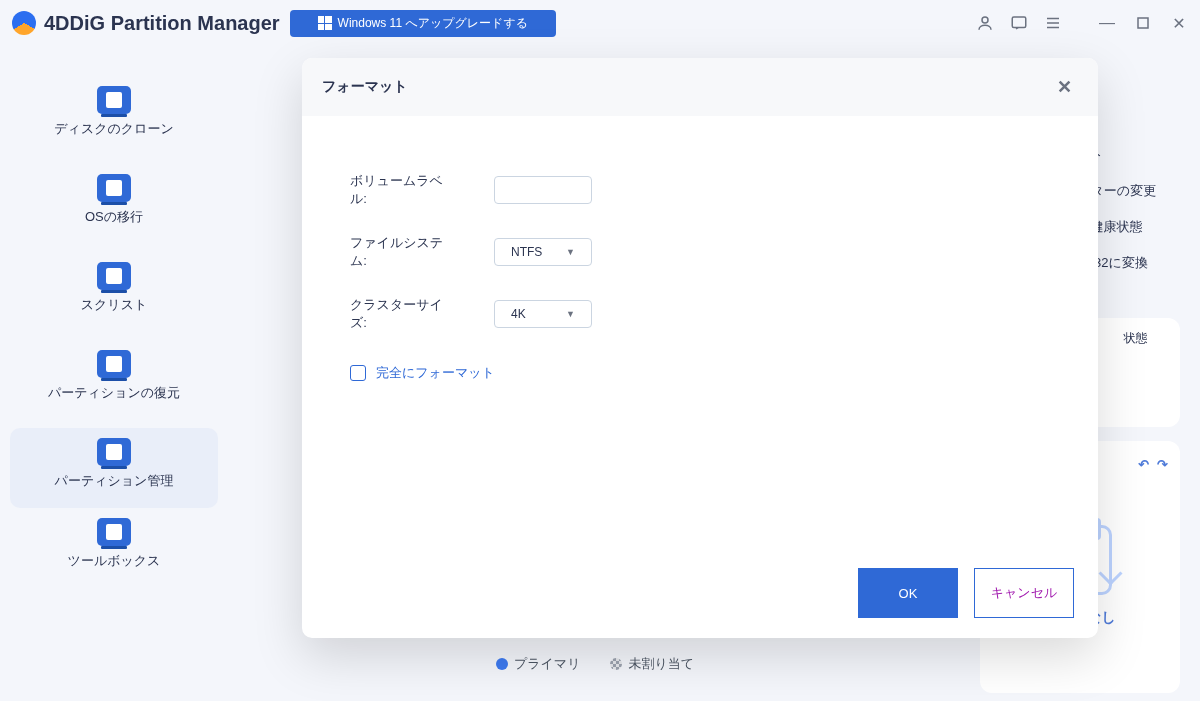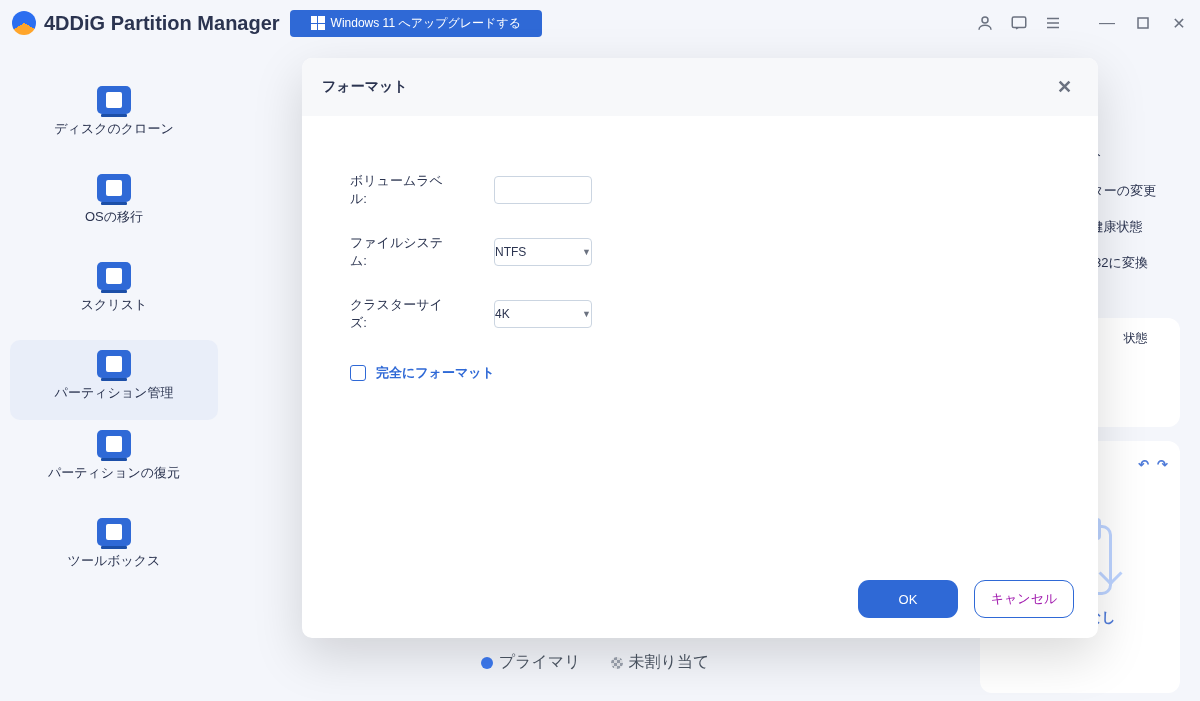--- a/index.html
+++ b/index.html
@@ -2,21 +2,21 @@
 <html><head>
 <meta charset="utf-8">
 <style>
 * { margin: 0; padding: 0; box-sizing: border-box; font-family: -apple-system, "Segoe UI", "Yu Gothic UI", sans-serif; }
 body { width: 1200px; height: 701px; background: #f4f6fb; overflow: hidden; position: relative; }
 
 
 .titlebar { height: 46px; display: flex; align-items: center; padding: 0 12px; }
 .logo-icon { width: 24px; height: 24px; border-radius: 50%; background: conic-gradient(#2b6ef0 0 33%, #ffa52b 33% 66%, #2b6ef0 66%); margin-right: 8px; }
 .app-title { font-weight: 700; font-size: 20px; color: #2b3450; margin-right: 10px; }
-.upgrade-btn { background: #2f69d6; color: #fff; border-radius: 4px; padding: 5px 21px; font-size: 12px; display: inline-flex; align-items: center; gap: 6px; cursor: pointer; }
+.upgrade-btn { background: #2f69d6; color: #fff; border-radius: 4px; padding: 5px 28px; font-size: 12px; display: inline-flex; align-items: center; gap: 6px; cursor: pointer; }
 .upgrade-btn .win-ic { width: 14px; height: 14px; display: grid; grid-template: 1fr 1fr / 1fr 1fr; gap: 1px; }
 .upgrade-btn .win-ic span { background: #fff; }
 .spacer { flex: 1; }
 .titlebar-icons { display: flex; align-items: center; gap: 16px; color: #6b7280; }
 .tb-ic { width: 18px; height: 18px; cursor: pointer; display: inline-flex; align-items: center; justify-content: center; }
 .win-ctr { display: flex; gap: 18px; margin-left: 20px; color: #6b7280; }
 
 
 .main { display: flex; height: calc(701px - 46px); }
 .sidebar { width: 228px; padding-top: 30px; }
@@ -44,40 +44,40 @@
 .status-circ { width: 62px; height: 62px; border-radius: 50%; border: 3px dashed #cfe0ff; display: flex; align-items: center; justify-content: center; font-size: 12px; color: #2b3450; background: radial-gradient(#eef4ff 40%, #fff 42%); }
 
 .task-box { background: #fff; border-radius: 12px; flex: 1; padding: 14px 12px; display: flex; flex-direction: column; }
 .task-head { display: flex; align-items: center; justify-content: space-between; font-size: 13px; font-weight: 600; color: #2b3450; }
 .task-arrows { display: flex; gap: 8px; color: #4f7bd9; }
 .task-body { flex: 1; display: flex; flex-direction: column; align-items: center; justify-content: center; gap: 14px; color: #4f7bd9; font-size: 14px; font-weight: 600; }
 .clip-ic { width: 64px; height: 70px; border: 3px solid #bcd3ff; border-radius: 10px; position: relative; }
 .clip-ic::before { content: ""; position: absolute; top: -10px; left: 16px; width: 28px; height: 16px; border: 3px solid #bcd3ff; border-radius: 4px; background: #fff; }
 .clip-ic::after { content: ""; position: absolute; right: -10px; bottom: 10px; width: 14px; height: 14px; border-left: 3px solid #bcd3ff; border-bottom: 3px solid #bcd3ff; transform: rotate(-45deg); }
 
-.legend-bar { position: absolute; bottom: 6px; left: 0; right: 0; display: flex; justify-content: center; gap: 30px; font-size: 16px; color: #4b5563; padding: 14px 0; }
+.legend-bar { position: absolute; bottom: 6px; left: 0; right: 0; display: flex; justify-content: center; gap: 30px; font-size: 13px; color: #4b5563; padding: 14px 0; }
 .legend-bar .dot { width: 12px; height: 12px; border-radius: 50%; display: inline-block; margin-right: 6px; vertical-align: -2px; }
 .dot.primary { background: #3d7af0; }
 .dot.unalloc { background: repeating-conic-gradient(#9ca3af 0 25%, #e5e7eb 0 50%) 50% / 6px 6px; }
 
 
 .overlay { position: absolute; inset: 58px 0 0 200px; display: flex; justify-content: center; }
 .modal { width: 796px; height: 580px; background: #fff; border-radius: 10px; box-shadow: 0 18px 50px rgba(0,0,0,.15); display: flex; flex-direction: column; overflow: hidden; }
 .modal-head { background: #f7f8fa; padding: 16px 20px; display: flex; align-items: center; justify-content: space-between; font-size: 14px; color: #2b3450; font-weight: 600; }
 .close-x { cursor: pointer; color: #6b7280; font-size: 18px; padding: 2px 6px; }
 .modal-body { flex: 1; padding: 56px 48px 0; }
 .form-row { display: flex; align-items: center; gap: 40px; margin-bottom: 26px; font-size: 13px; color: #2b3450; }
 .form-row label { width: 104px; }
-.txt-input, .sel { width: 98px; height: 28px; border: 1px solid #cbd5e1; border-radius: 4px; padding: 0 0; font-size: 12px; background: #fff; }
+.txt-input, .sel { width: 98px; height: 28px; border: 1px solid #cbd5e1; border-radius: 4px; padding: 0 16px; font-size: 12px; background: #fff; }
 .sel { display: inline-flex; align-items: center; justify-content: space-between; cursor: pointer; color: #2b3450; }
 .sel .caret { font-size: 9px; color: #6b7280; }
-.chk-row { display: flex; align-items: center; gap: 10px; margin-top: 32px; color: #2f69d6; font-size: 13px; cursor: pointer; font-weight: bold; }
+.chk-row { display: flex; align-items: center; gap: 10px; margin-top: 32px; color: #2f69d6; font-size: 13px; cursor: pointer; }
 .chk { width: 16px; height: 16px; border: 1.5px solid #2f69d6; border-radius: 3px; }
 .modal-foot { padding: 16px 24px 20px; display: flex; justify-content: flex-end; gap: 16px; }
-.btn { min-width: 100px; height: 38px; border-radius: 11px; font-size: 13px; display: inline-flex; align-items: center; justify-content: center; cursor: pointer; }
+.btn { min-width: 100px; height: 50px; border-radius: 0; font-size: 13px; display: inline-flex; align-items: center; justify-content: center; cursor: pointer; }
 .btn.primary { background: #2f69d6; color: #fff; }
 .btn.secondary { background: #fff; color: #a21caf; border: 1px solid #2f69d6; }
 </style>
 </head>
 <body>
 
 <div class="titlebar">
   <div class="logo-icon"></div>
   <div class="app-title">4DDiG Partition Manager</div>
   <div class="upgrade-btn">
@@ -133,31 +133,31 @@
           <div class="inner"></div>
         </div>
       <span>OSの移行</span>
     </div>
     <div class="side-item">
       <div class="side-ic">
           <div class="inner"></div>
         </div>
       <span>スクリスト</span>
     </div>
+    <div class="side-item">
+      <div class="side-ic">
+          <div class="inner"></div>
+        </div>
+      <span>パーティションの復元</span>
+    </div>
     <div class="side-item active">
       <div class="side-ic">
           <div class="inner"></div>
         </div>
       <span>パーティション管理</span>
-    </div>
-    <div class="side-item">
-      <div class="side-ic">
-          <div class="inner"></div>
-        </div>
-      <span>パーティションの復元</span>
     </div>
     <div class="side-item">
       <div class="side-ic">
           <div class="inner"></div>
         </div>
       <span>ツールボックス</span>
     </div>
   </div>
 
   <div class="content">

